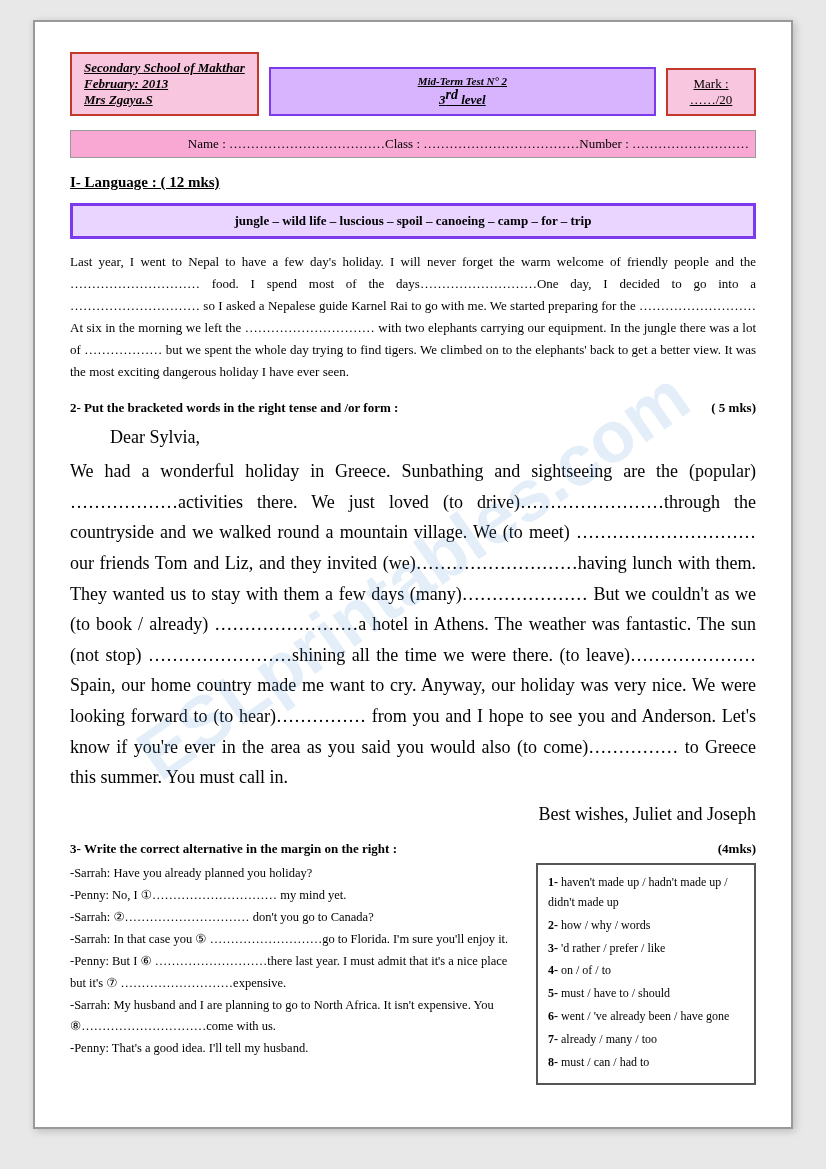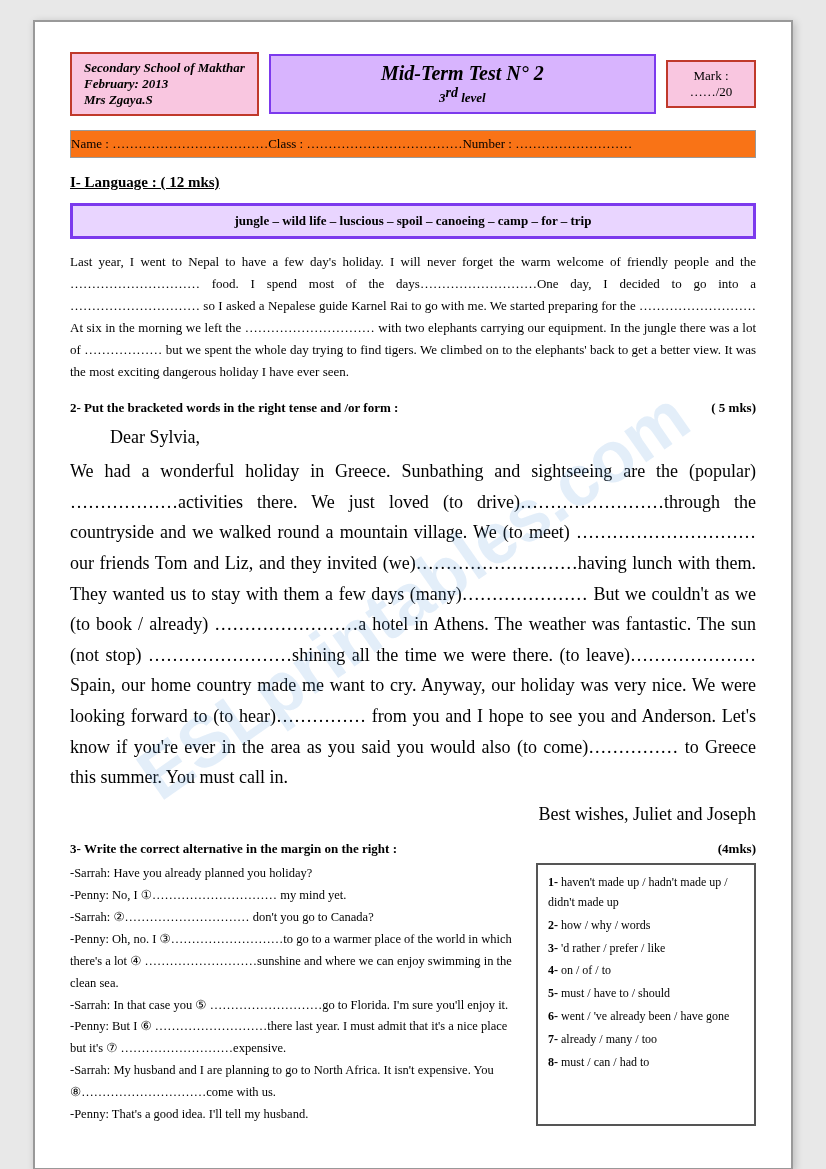--- a/index.html
+++ b/index.html
@@ -17,23 +17,24 @@
       width: 760px;
       background: white;
       padding: 30px 35px 30px 35px;
       border: 2px solid #999;
       position: relative;
       box-shadow: 2px 2px 8px rgba(0,0,0,0.2);
     }
     
     .header {
       display: flex;
-      align-items: center;
+      align-items: flex-end;
       margin-bottom: 14px;
       gap: 10px;
+      text-decoration: underline;
     }
     .header-left {
       background: #f9c6e0;
       border: 2px solid #c0392b;
       padding: 6px 12px;
       font-style: italic;
       font-weight: bold;
       font-size: 13px;
       flex: 0 0 auto;
       min-width: 160px;
@@ -43,21 +44,21 @@
       border: 2px solid #7c3aed;
       padding: 6px 12px;
       text-align: center;
       flex: 1;
       display: flex;
       flex-direction: column;
       justify-content: center;
     }
     .header-center .title {
       font-weight: bold;
-      font-size: 20px;
+      font-size: 11px;
       font-style: italic;
     }
     .header-center .subtitle {
       font-weight: bold;
       font-size: 13px;
       font-style: italic;
     }
     .header-right {
       background: #f9c6e0;
       border: 2px solid #c0392b;
@@ -65,24 +66,25 @@
       text-align: center;
       flex: 0 0 auto;
       min-width: 90px;
       display: flex;
       flex-direction: column;
       justify-content: center;
     }
     
     .name-bar {
       border: 1px solid #999;
-      padding: 5px 0;
+      padding: 5px 6px;
       margin-bottom: 16px;
       font-size: 13px;
-      background: #f97316;
+      background: #f9a8d4;
+      text-align: right;
     }
     
     .section-title {
       font-weight: bold;
       font-size: 15px;
       margin-bottom: 12px;
       text-decoration: underline;
     }
     
     .question {
@@ -206,21 +208,20 @@
   <div class="question">
     <div class="question-header">
       <span><strong>3-</strong> <strong>Write the correct alternative in the margin on the right :</strong></span>
       <span>(4mks)</span>
     </div>
     <div class="q3-container">
       <div class="q3-left" id="q3-dialogue-container">
           <div>-Sarrah: Have you already planned you holiday?</div>
           <div>-Penny: No, I ①………………………… my mind yet.</div>
           <div>-Sarrah: ②………………………… don't you go to Canada?</div>
-          <div>-Penny: Oh, no. I ③………………………to go to a warmer place of the world in which there's a lot ④ ………………………sunshine and where we can enjoy swimming in the clean sea.</div>
           <div>-Sarrah: In that case you ⑤ ………………………go to Florida. I'm sure you'll enjoy it.</div>
           <div>-Penny: But I ⑥ ………………………there last year. I must admit that it's a nice place but it's ⑦ ………………………expensive.</div>
           <div>-Sarrah: My husband and I are planning to go to North Africa. It isn't expensive. You ⑧…………………………come with us.</div>
           <div>-Penny: That's a good idea. I'll tell my husband.</div>
         </div>
       <div class="q3-right" id="q3-alt-container">
           <div class="alt-item"><span class="alt-number">1-</span> <span>haven't made up / hadn't made up / didn't made up</span></div>
           <div class="alt-item"><span class="alt-number">2-</span> <span>how / why / words</span></div>
           <div class="alt-item"><span class="alt-number">3-</span> <span>'d rather / prefer / like</span></div>
           <div class="alt-item"><span class="alt-number">4-</span> <span>on / of / to</span></div>

